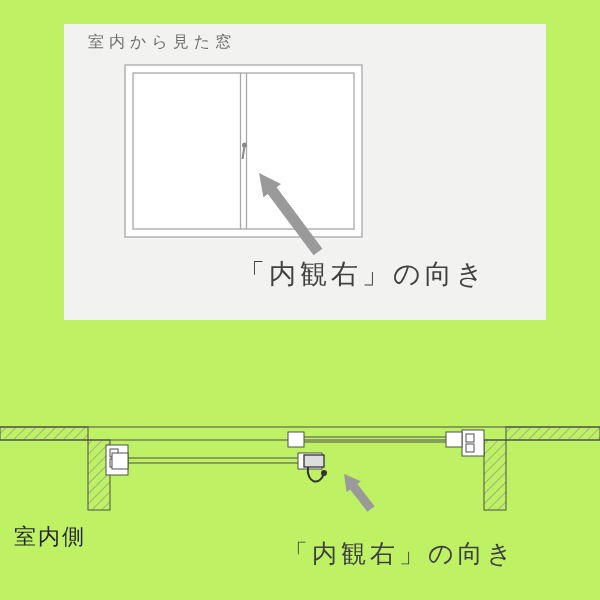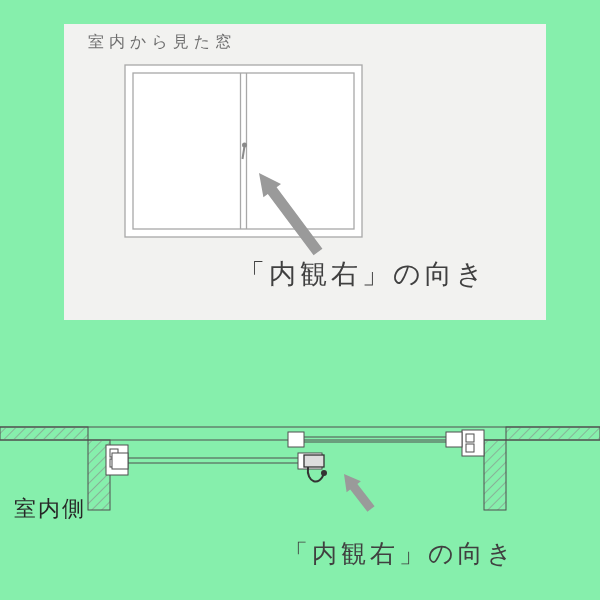--- a/index.html
+++ b/index.html
@@ -7,21 +7,21 @@
     --window-line:#a8a8a8;
     --section-line:#4f4f4f;
     --arrow:#9a9a9a;
     --hatch:#8a8a8a;
     --title-text:#6e6e6e;
     --caption-text:#404040;
     --label-text:#262626;
   }
   html,body{margin:0;padding:0;background:#ffffff;}
   #stage{
-    position:relative;width:600px;height:600px;background:#86efac;overflow:hidden;
+    position:relative;width:600px;height:600px;background:#bef264;overflow:hidden;
     font-family:"DejaVu Sans","Liberation Sans",sans-serif;
   }
   .panel{
     position:absolute;left:64px;top:24px;width:482px;height:296px;
     background:var(--panel-bg);
   }
   .panel-title{
     position:absolute;left:88px;top:32px;
     font-size:16px;letter-spacing:5px;color:var(--title-text);
     white-space:nowrap;
@@ -30,21 +30,21 @@
     position:absolute;left:238px;top:256px;
     font-size:27px;letter-spacing:4px;color:var(--caption-text);
     white-space:nowrap;
   }
   .label-outdoor{
     position:absolute;left:14px;top:370px;
     font-size:22px;letter-spacing:2px;color:var(--label-text);
     white-space:nowrap;
   }
   .label-indoor{
-    position:absolute;left:14px;top:494px;
+    position:absolute;left:14px;top:522px;
     font-size:22px;letter-spacing:2px;color:var(--label-text);
     white-space:nowrap;
     text-align:right;
   }
   .caption-bottom{
     position:absolute;left:283px;top:537px;
     font-size:25px;letter-spacing:4px;color:var(--caption-text);
     white-space:nowrap;
   }
   svg{position:absolute;overflow:visible;}

